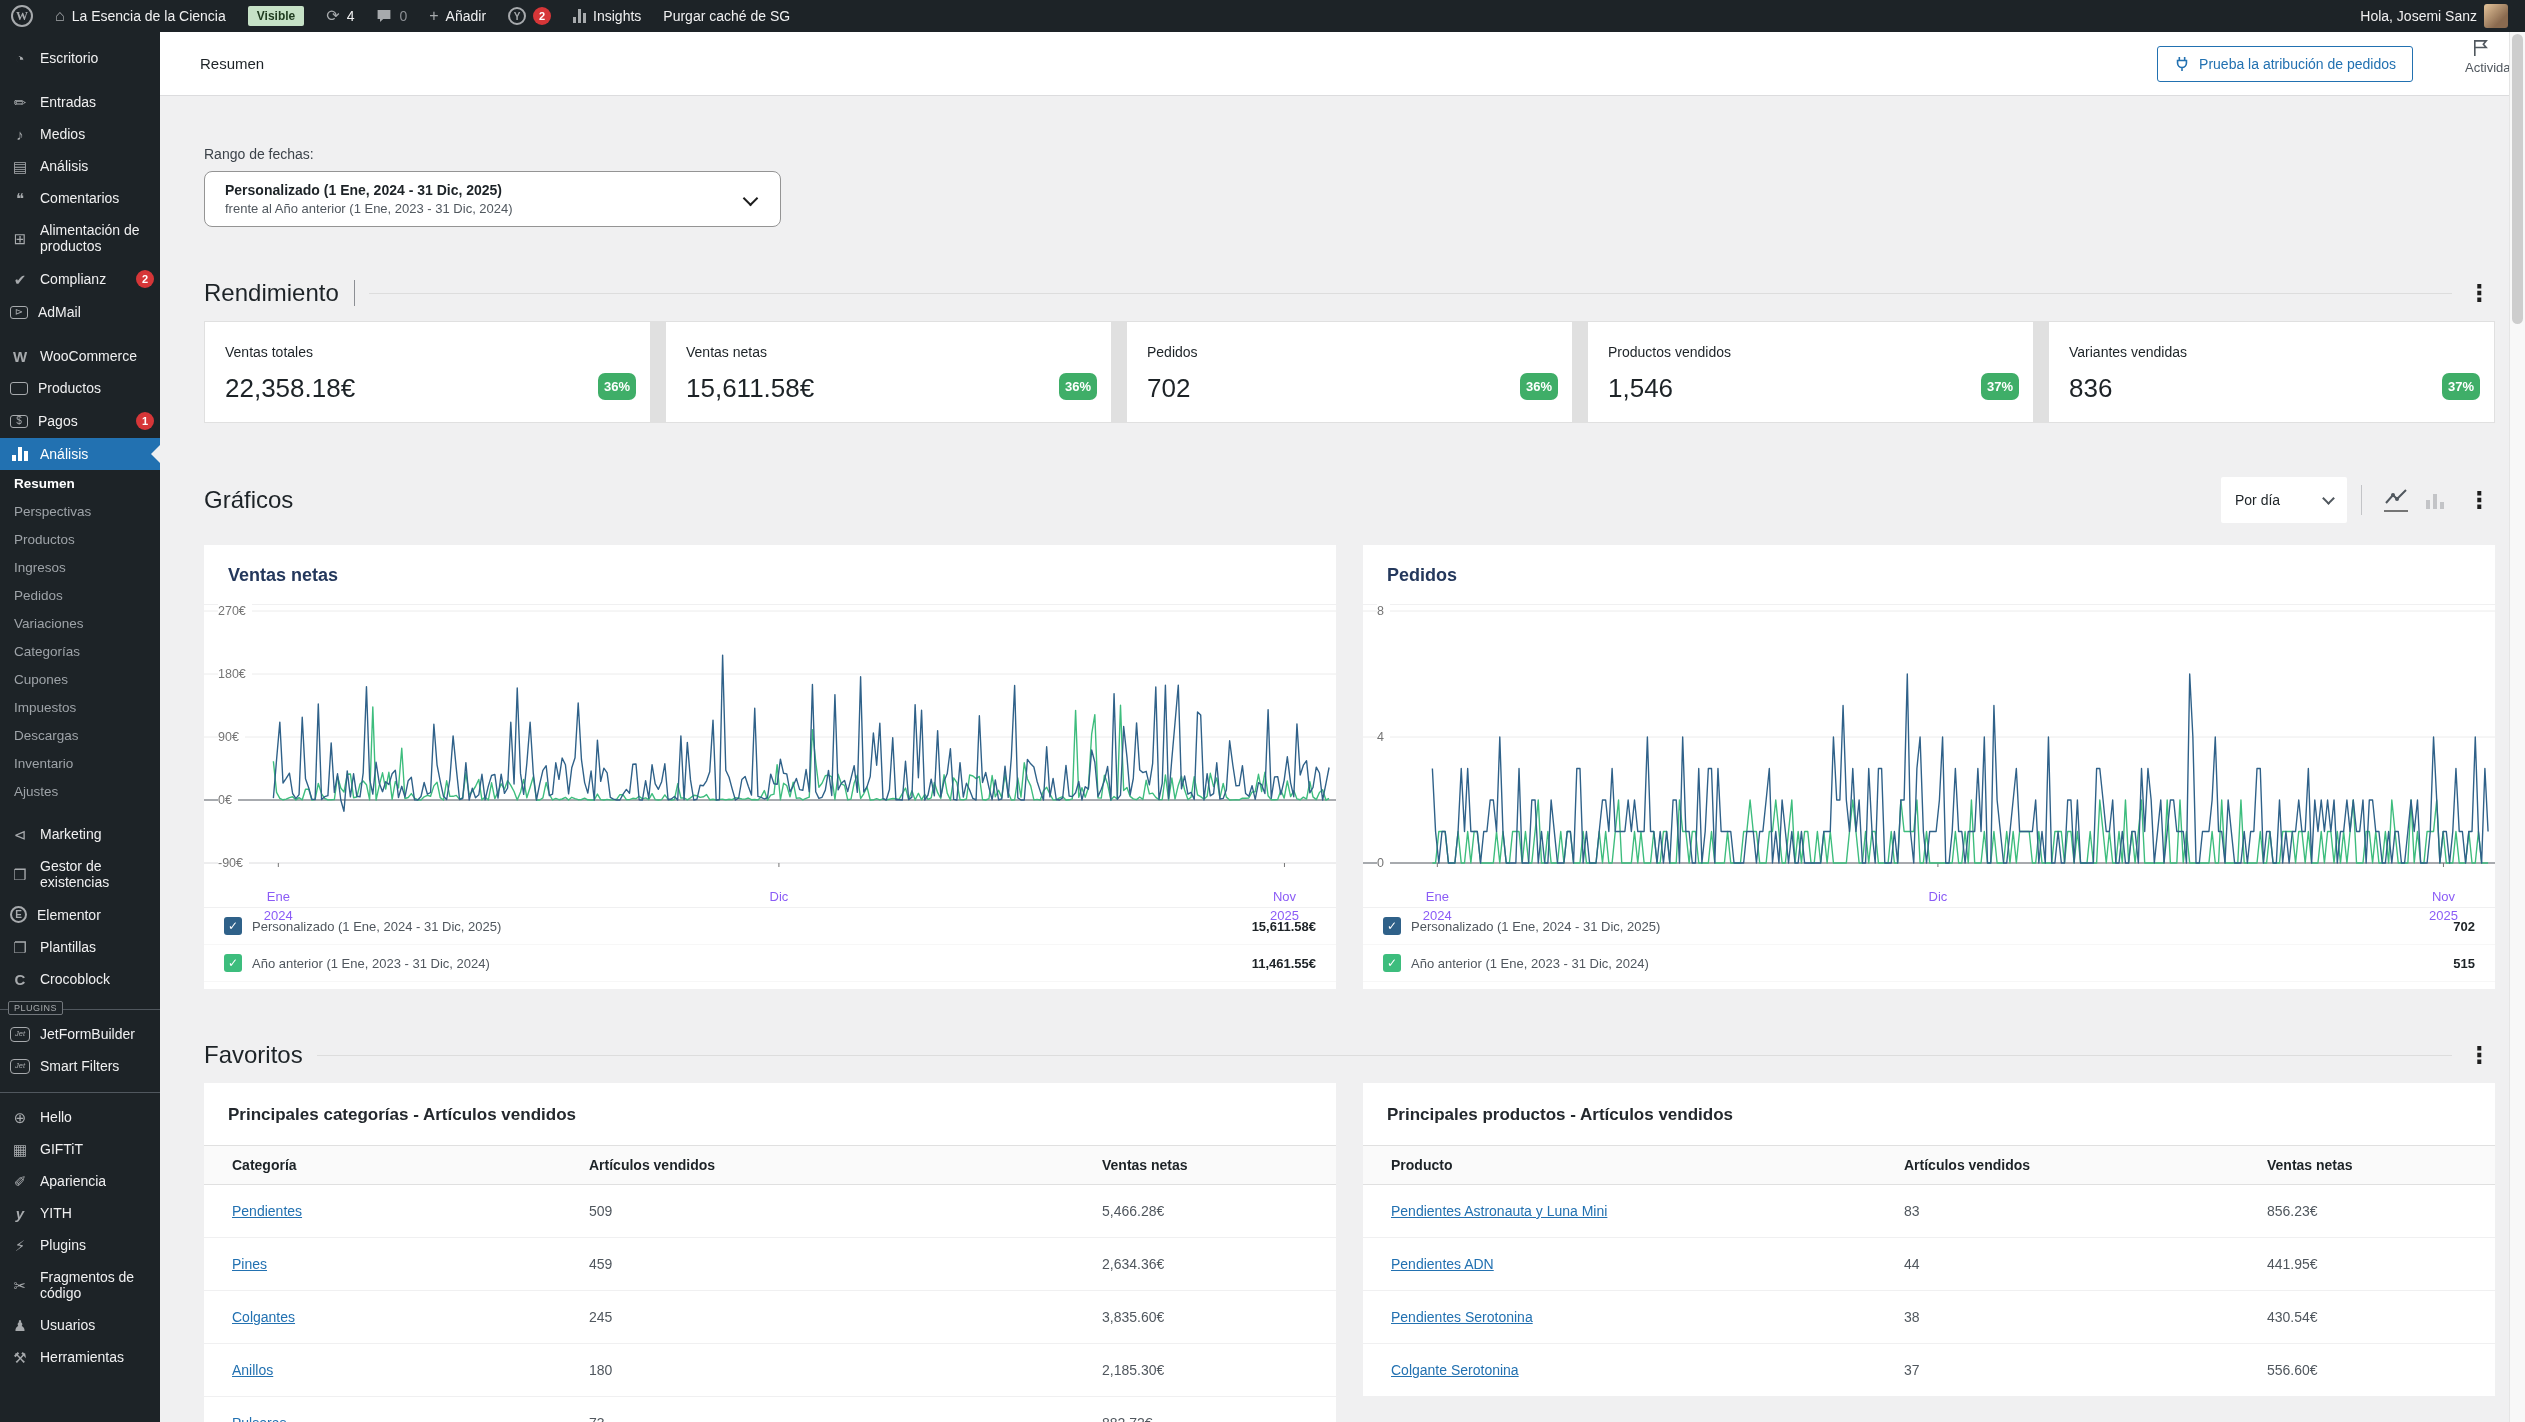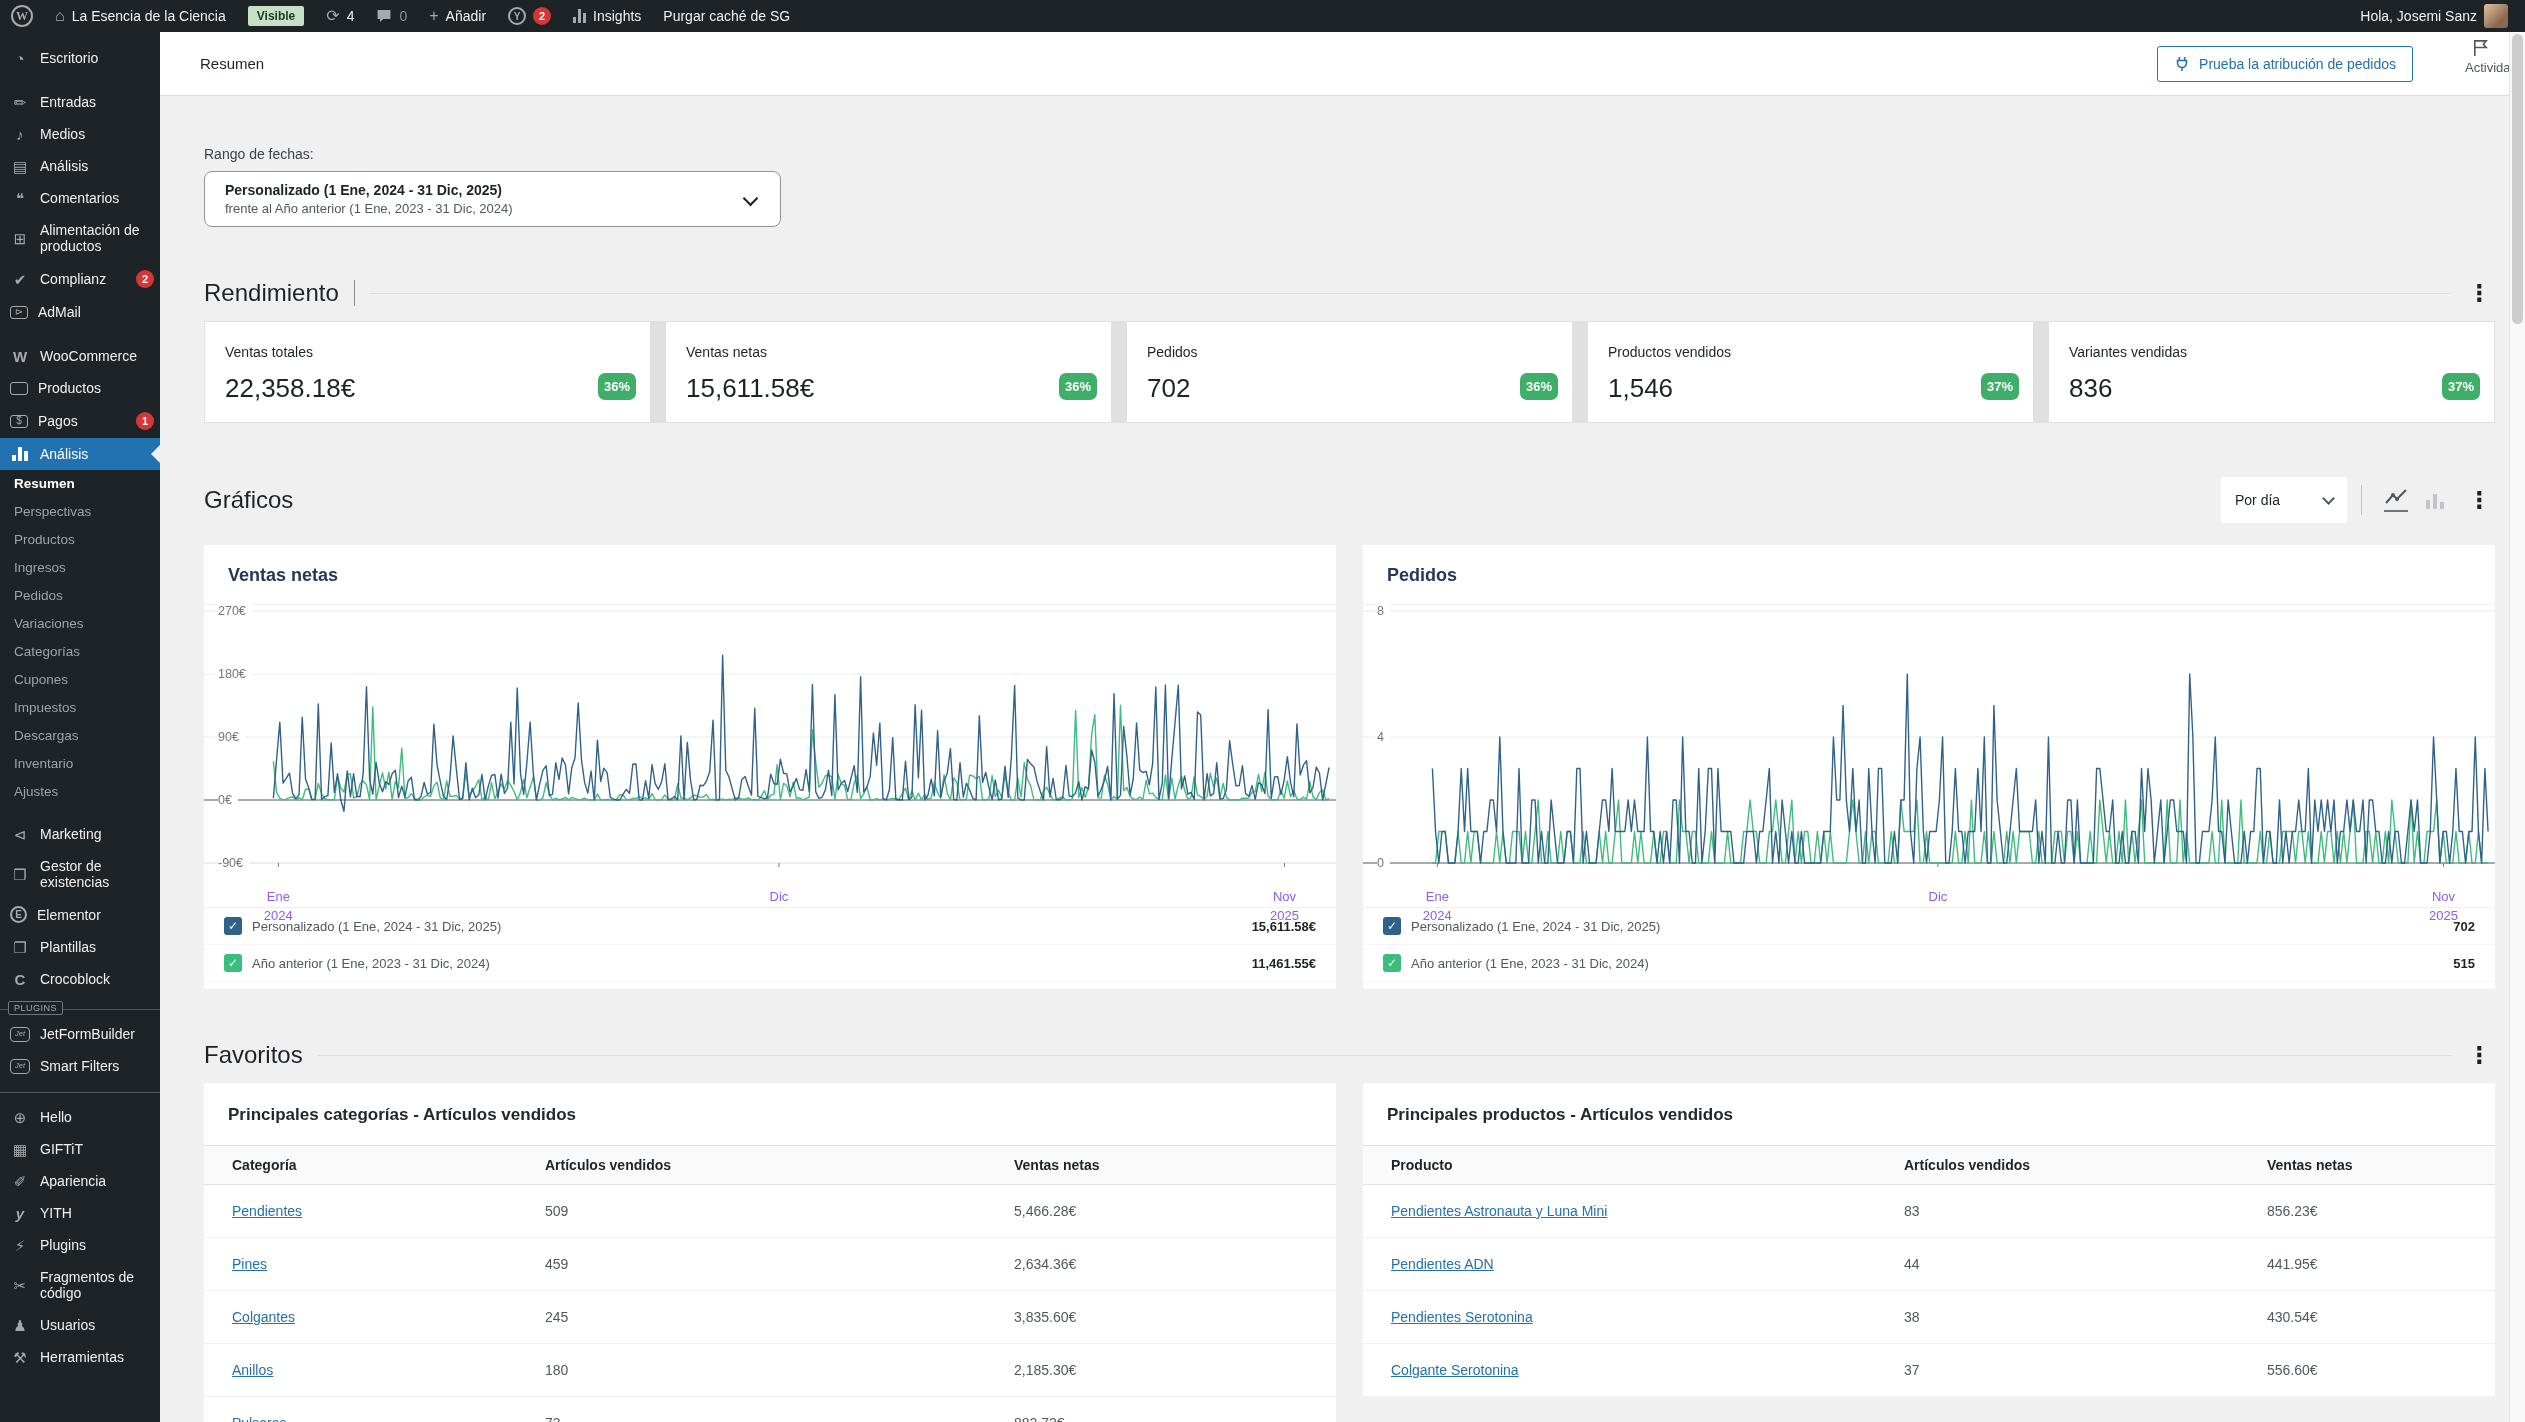--- a/index.html
+++ b/index.html
@@ -112,21 +112,21 @@
   .legend-row{display:flex;align-items:center;height:36px;padding:0 20px;border-bottom:1px solid #f7f7f7;}
   .legend-check{width:18px;height:18px;min-width:18px;border-radius:3px;color:#fff;font-size:12px;display:inline-flex;
                 align-items:center;justify-content:center;margin-right:10px;cursor:pointer;}
   .legend-label{font-size:13px;color:#50575e;}
   .legend-value{margin-left:auto;font-weight:700;font-size:13px;color:#1d2327;}
 
   .tables-row{display:flex;gap:27px;margin-top:14px;align-items:flex-start;}
   .table-card{flex:1;background:#fff;}
   .table-title{padding:22px 24px 20px;font-size:17px;font-weight:700;color:#23282d;}
   .t-head,.t-row{display:grid;align-items:center;padding-left:28px;}
-  .cat-grid{grid-template-columns:313px 469px 1fr;}
+  .cat-grid{grid-template-columns:313px 469px 1fr;gap:44px;}
   .prod-grid{grid-template-columns:513px 363px 1fr;}
   .t-head{background:#fafafa;border-top:1px solid #e0e0e0;border-bottom:1px solid #e0e0e0;height:38px;
           font-weight:700;font-size:14px;color:#1d2327;}
   .t-row{height:52px;border-bottom:1px solid #f0f0f1;font-size:14px;color:#50575e;}
   .t-link{color:#2271b1;text-decoration:underline;cursor:pointer;}
 
   #scrollbar{position:absolute;right:0;top:32px;width:15px;bottom:0;background:#f8f8f8;border-left:1px solid #e5e5e5;}
   #scroll-thumb{position:absolute;top:2px;left:2px;right:2px;height:290px;background:#cdcdcd;border-radius:6px;}
 </style>
 </head>

